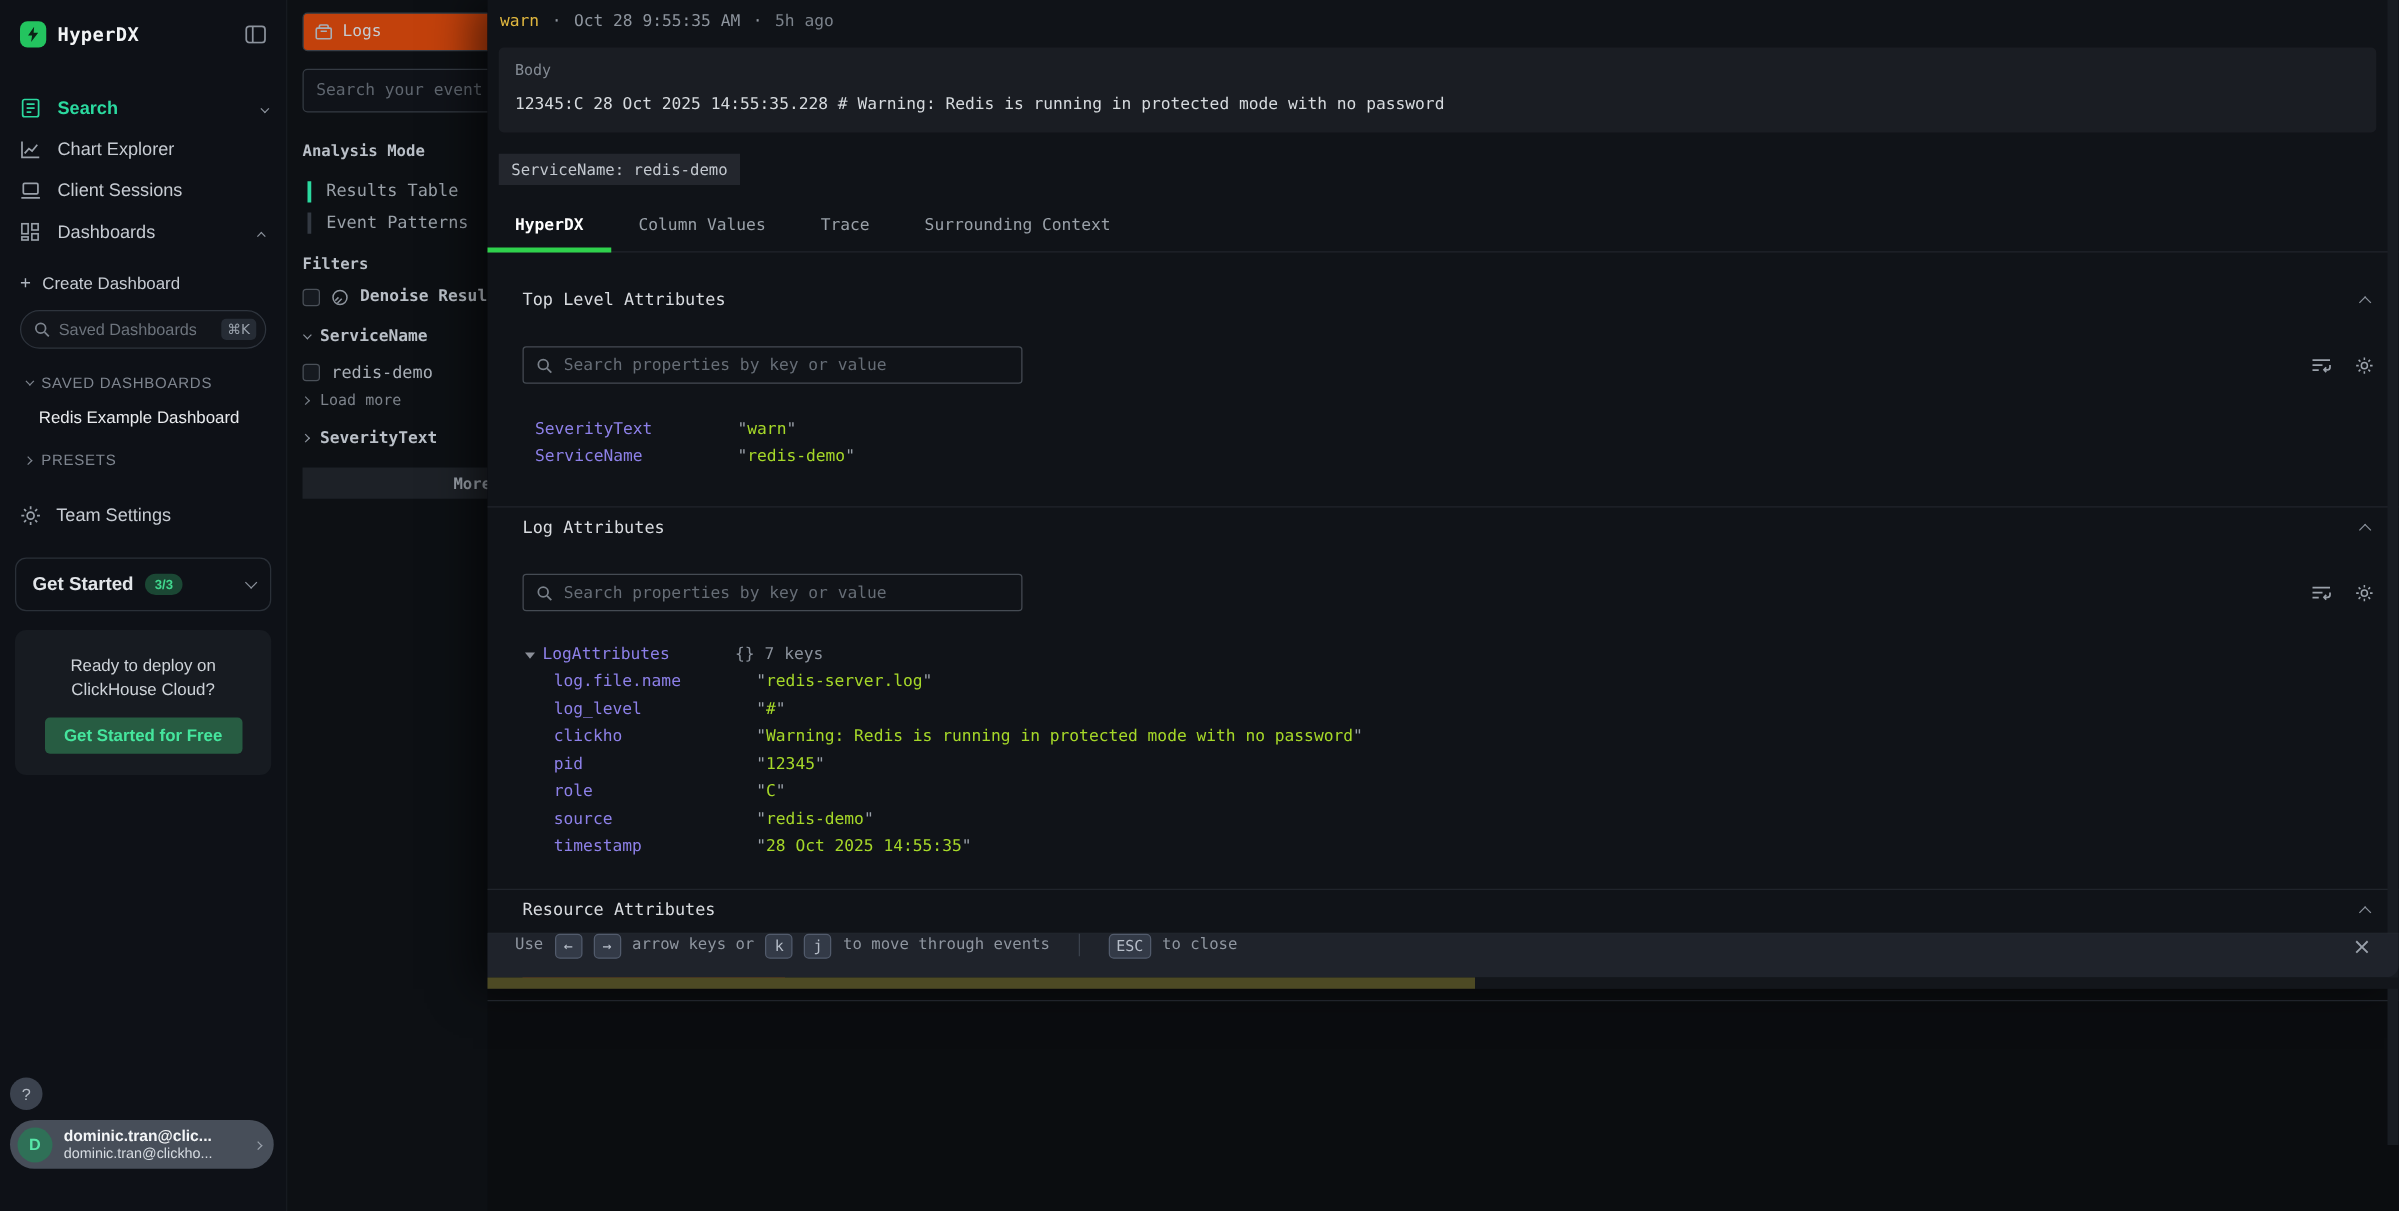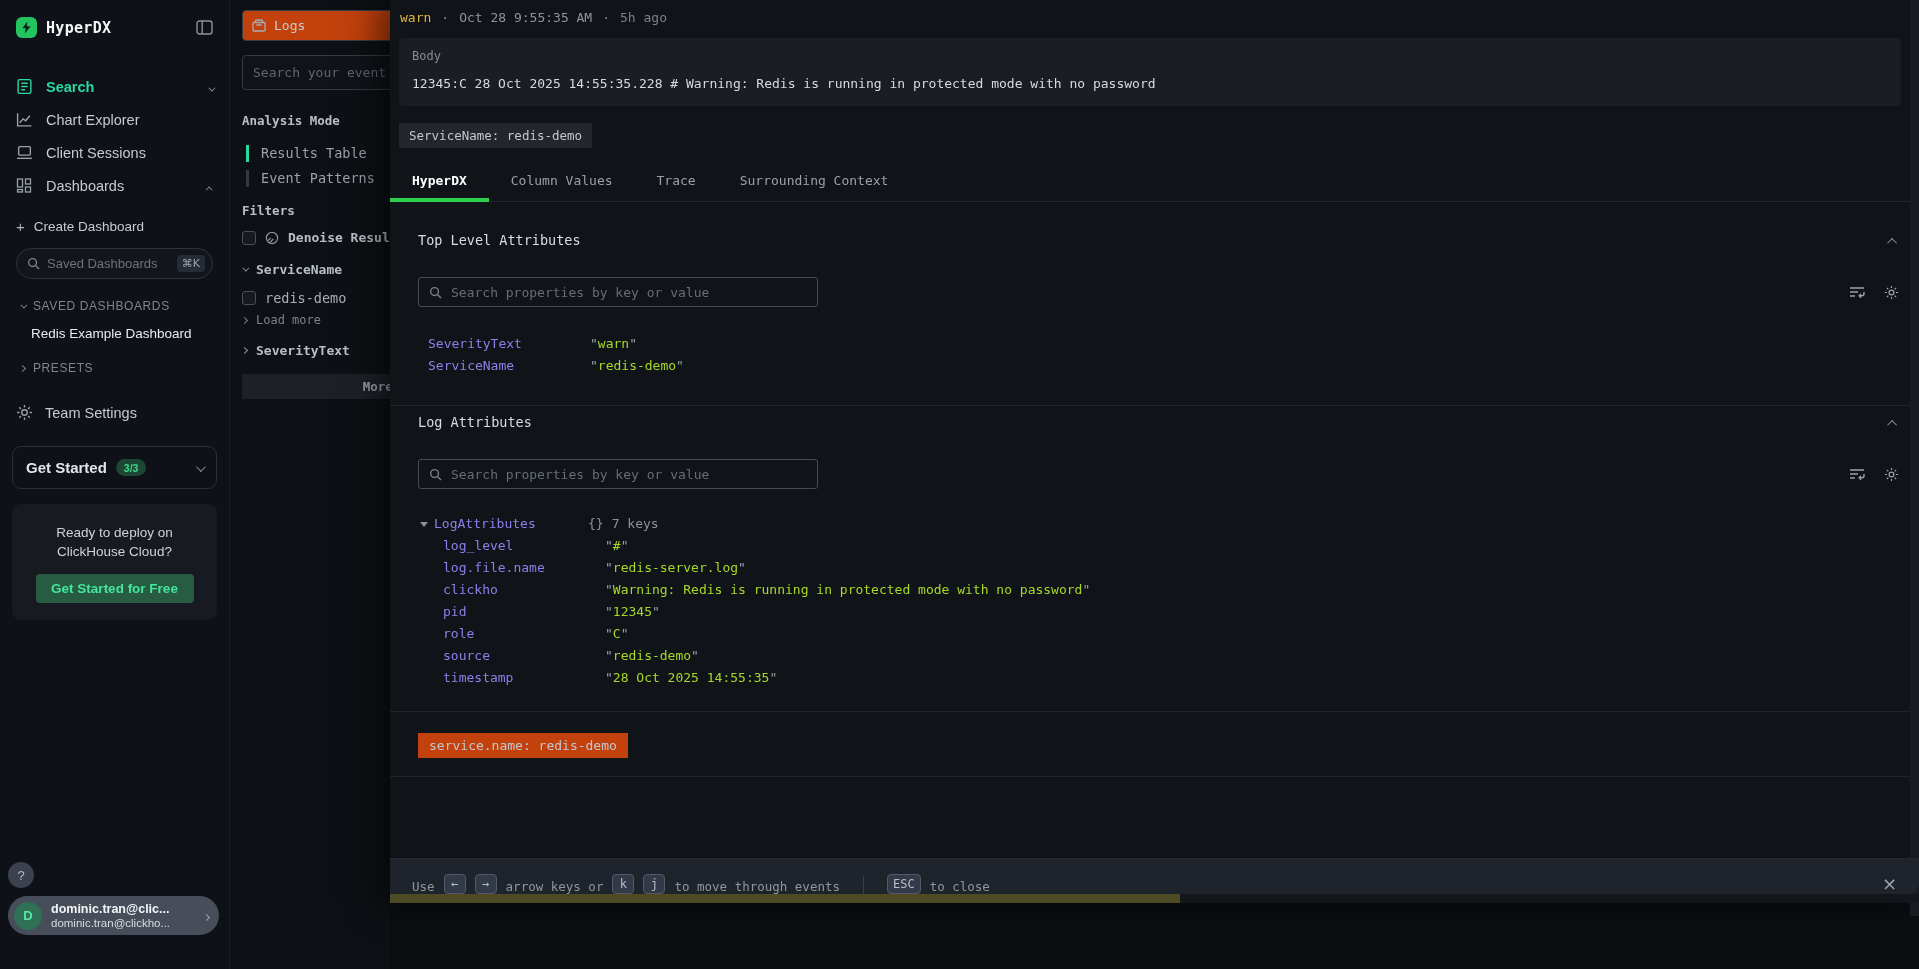--- a/index.html
+++ b/index.html
@@ -153,21 +153,21 @@
   .denoise-icon { color:#8e959e; }
 
   .more-bar {
     position:absolute; left:12px; top:374px; width:200px; height:25px; background:#1d2127;
     display:flex; align-items:center; justify-content:flex-end; padding-right:4px;
     font-weight:bold; font-size:12.5px; color:#9ba2ab; cursor:pointer;
   }
 
   
   .drawer {
-    position:absolute; left:390px; top:0; width:1529px; height:903px;
+    position:absolute; left:390px; top:0; width:1529px; height:791px;
     background:#101318; box-shadow:-12px 0 32px rgba(0,0,0,.55);
   }
   .evt-head { height:34px; display:flex; align-items:center; gap:10px; padding:0 10px; font-size:13px; }
   .sev-warn { color:#e0b73f; }
   .head-dim { color:#8e959e; }
   .head-dimmer { color:#7b828b; }
 
   .body-card { margin:4px 18px 0 9px; background:#1a1d23; border-radius:4px; padding:11px 13px 15px; }
   .body-label { font-size:12px; color:#858c95; }
   .body-text { margin-top:13px; font-size:13px; color:#d6dade; }
@@ -220,21 +220,21 @@
   .brace-icon { color:#8b929c; }
 
   .res-tag {
     display:inline-block; margin-top:21px; background:#c2410c;
     padding:5px 11px; font-size:13px; color:#c3c8cf; cursor:pointer;
   }
 
   .drawer-footer {
     position:absolute; left:0; right:0; bottom:9px; height:36px;
     background:#1f232b; border-top:1px solid #262b33; border-radius:0 0 10px 0;
-    display:flex; align-items:flex-end; gap:9px; padding:0 22px;
+    display:flex; align-items:flex-start; gap:9px; padding:0 22px;
     font-size:12.5px; color:#8f96a0;
   }
   .kbd {
     min-width:22px; height:20px; display:inline-flex; align-items:center; justify-content:center;
     padding:0 5px; background:#333a47; border:1px solid #525b6c; border-radius:4px;
     color:#b7bec9; font-size:12px; cursor:pointer;
   }
   .vline { width:1px; height:18px; background:#3a414c; margin:0 14px; }
   .close-x { margin-left:auto; font-size:18px; color:#9aa1ab; cursor:pointer; font-family:"DejaVu Sans", sans-serif; }
 
@@ -525,28 +525,28 @@
     <div class="group-row">
       <span class="tri-down"></span>
       <span class="group-key">LogAttributes</span>
       <span class="group-meta">
         <span class="brace-icon">{}</span>
         <span>7 keys</span>
       </span>
     </div>
     <div class="kv-table indented" style="margin-top:0" id="log-attr-rows">
         <div class="kv-row">
+          <span class="k">log.file.name</span>
+          <span class="v"><span class="q">"</span><span>redis-server.log</span><span class="q">"</span></span>
+        </div>
+        <div class="kv-row">
           <span class="k">log_level</span>
           <span class="v"><span class="q">"</span><span>#</span><span class="q">"</span></span>
         </div>
         <div class="kv-row">
-          <span class="k">log.file.name</span>
-          <span class="v"><span class="q">"</span><span>redis-server.log</span><span class="q">"</span></span>
-        </div>
-        <div class="kv-row">
           <span class="k">clickho</span>
           <span class="v"><span class="q">"</span><span>Warning: Redis is running in protected mode with no password</span><span class="q">"</span></span>
         </div>
         <div class="kv-row">
           <span class="k">pid</span>
           <span class="v"><span class="q">"</span><span>12345</span><span class="q">"</span></span>
         </div>
         <div class="kv-row">
           <span class="k">role</span>
           <span class="v"><span class="q">"</span><span>C</span><span class="q">"</span></span>
@@ -556,20 +556,24 @@
           <span class="v"><span class="q">"</span><span>redis-demo</span><span class="q">"</span></span>
         </div>
         <div class="kv-row">
           <span class="k">timestamp</span>
           <span class="v"><span class="q">"</span><span>28 Oct 2025 14:55:35</span><span class="q">"</span></span>
         </div>
       </div>
 
     <div class="divider" style="margin-top:22px"></div>
 
+    <div class="sec-title-row" style="margin-top:8px">
+      <span class="sec-title">Resource Attributes</span>
+      <span class="collapse-chev"><span class="chev up"></span></span>
+    </div>
     <div>
       <span class="res-tag">service.name: redis-demo</span>
     </div>
 
     <div class="divider" style="margin-top:18px"></div>
   </div>
 
   <div class="scroll-track"></div>
 
   <div class="drawer-footer">

